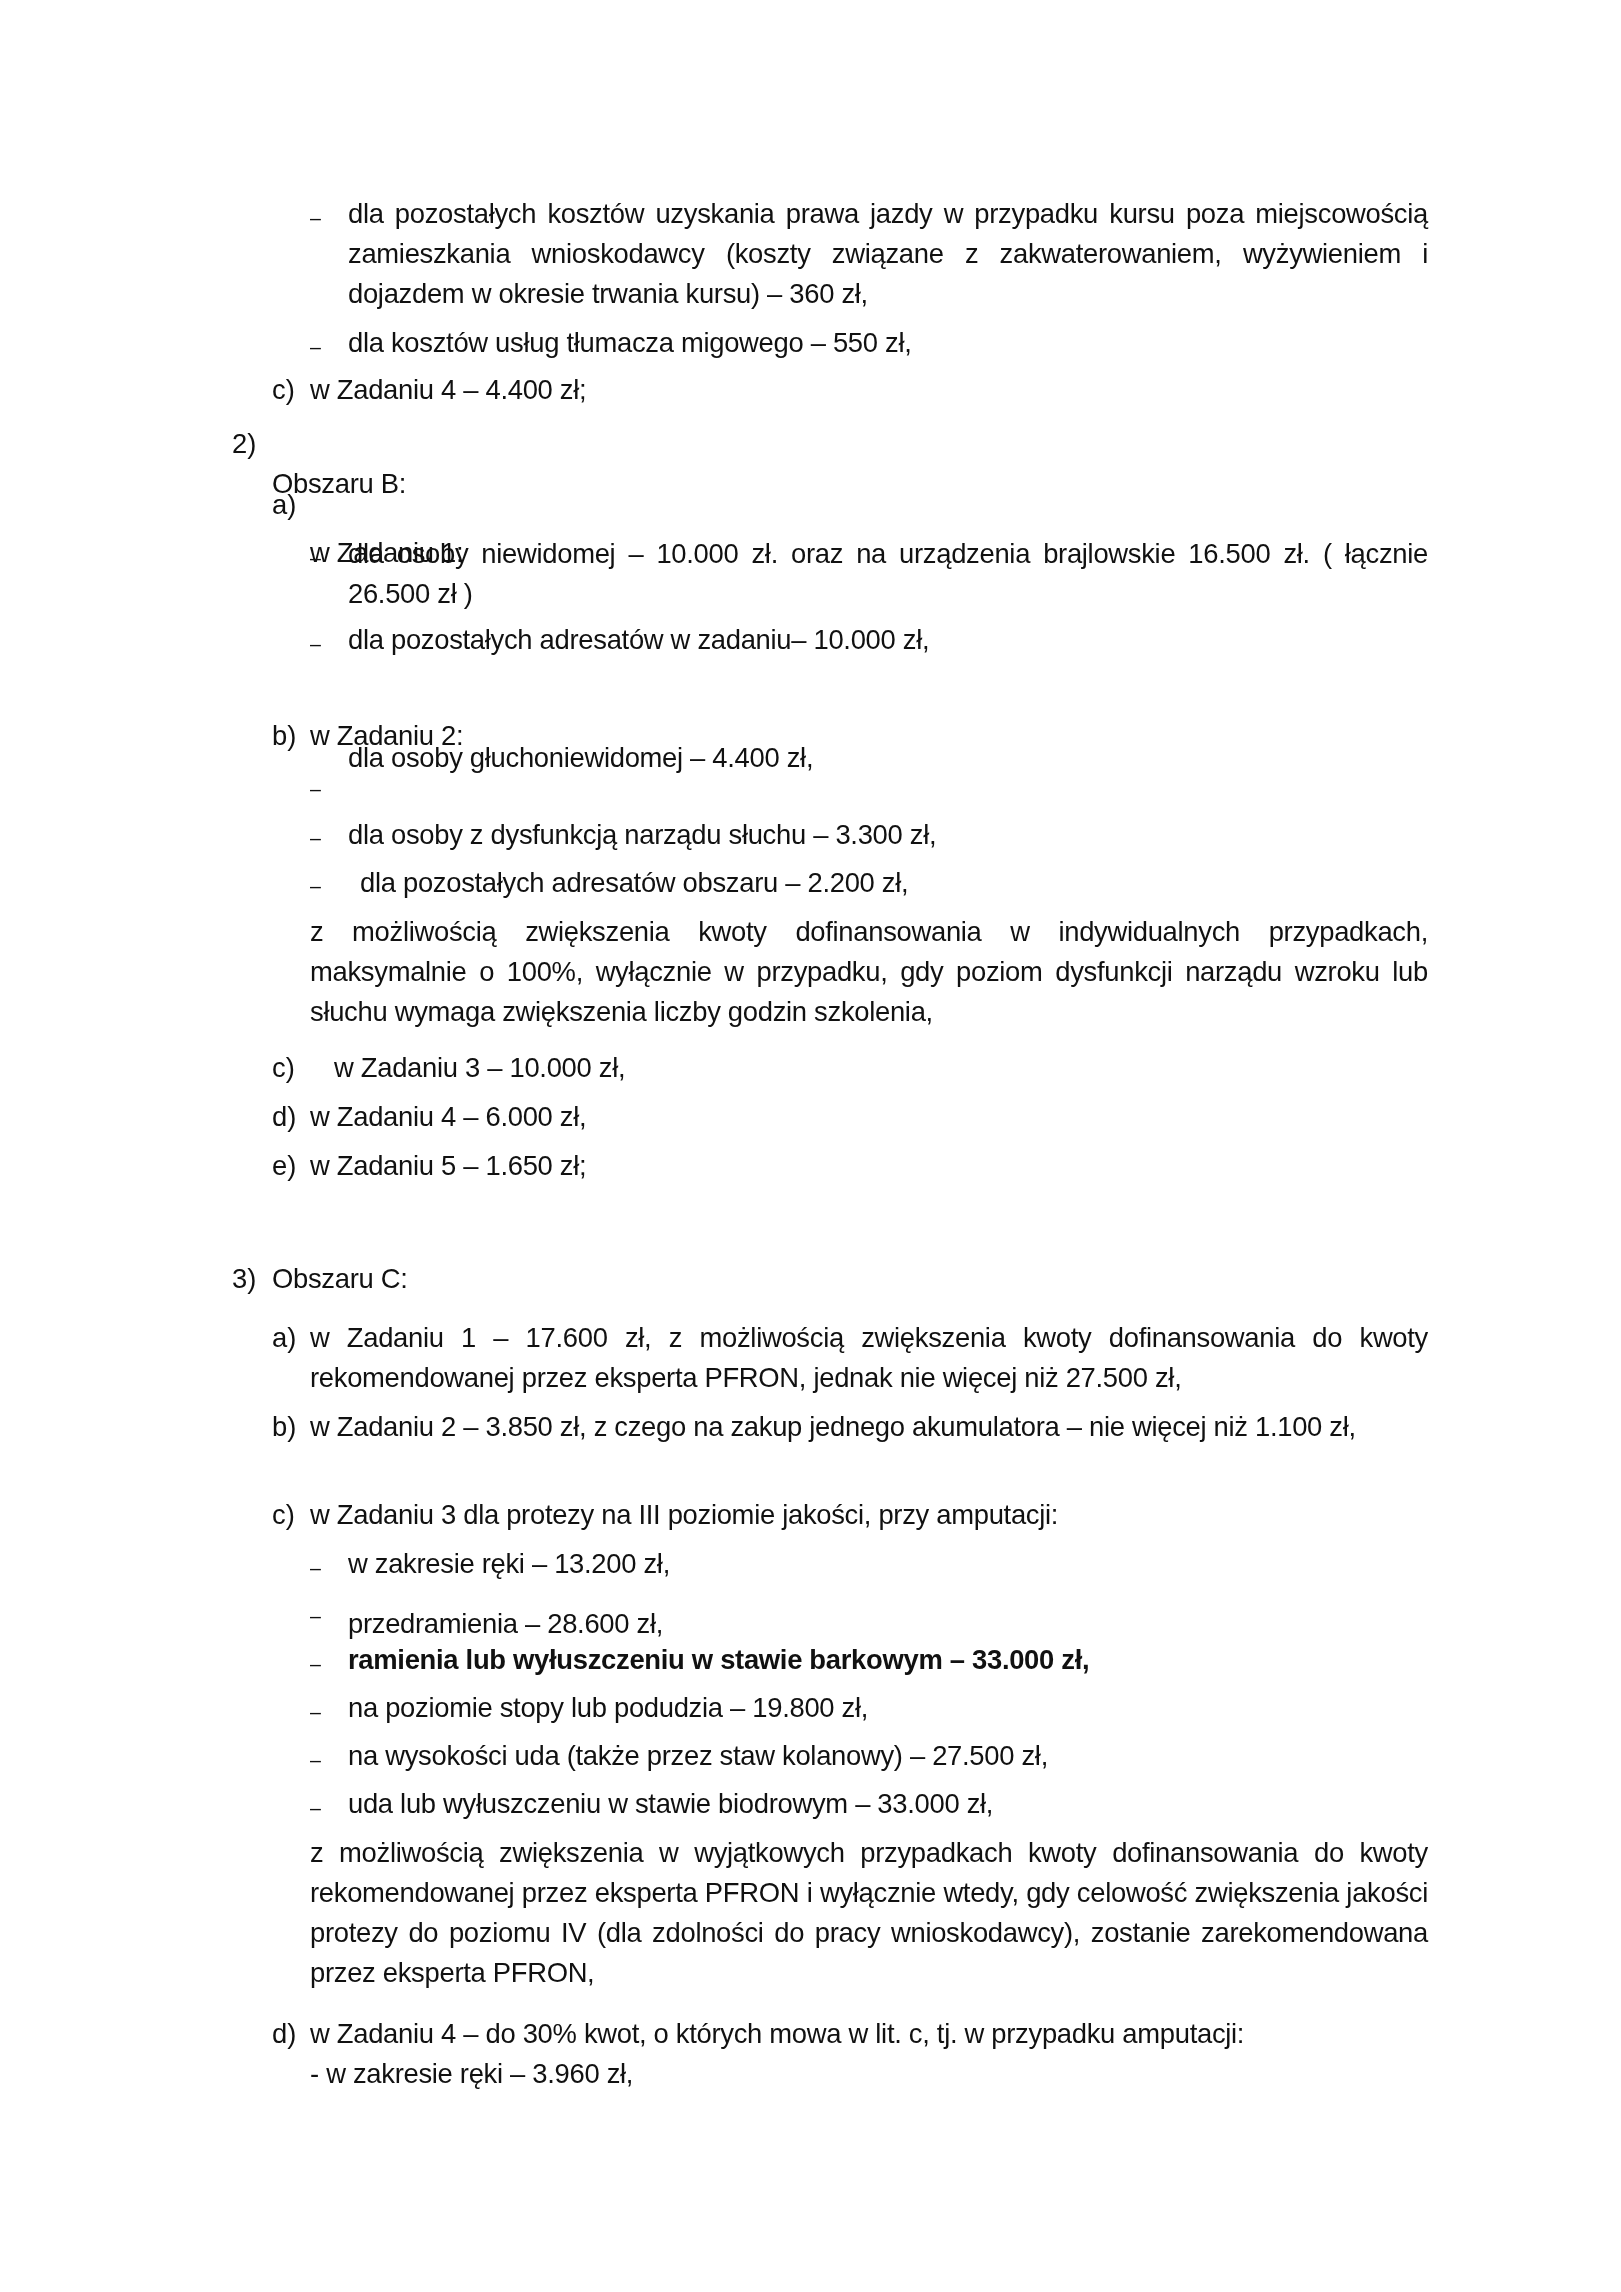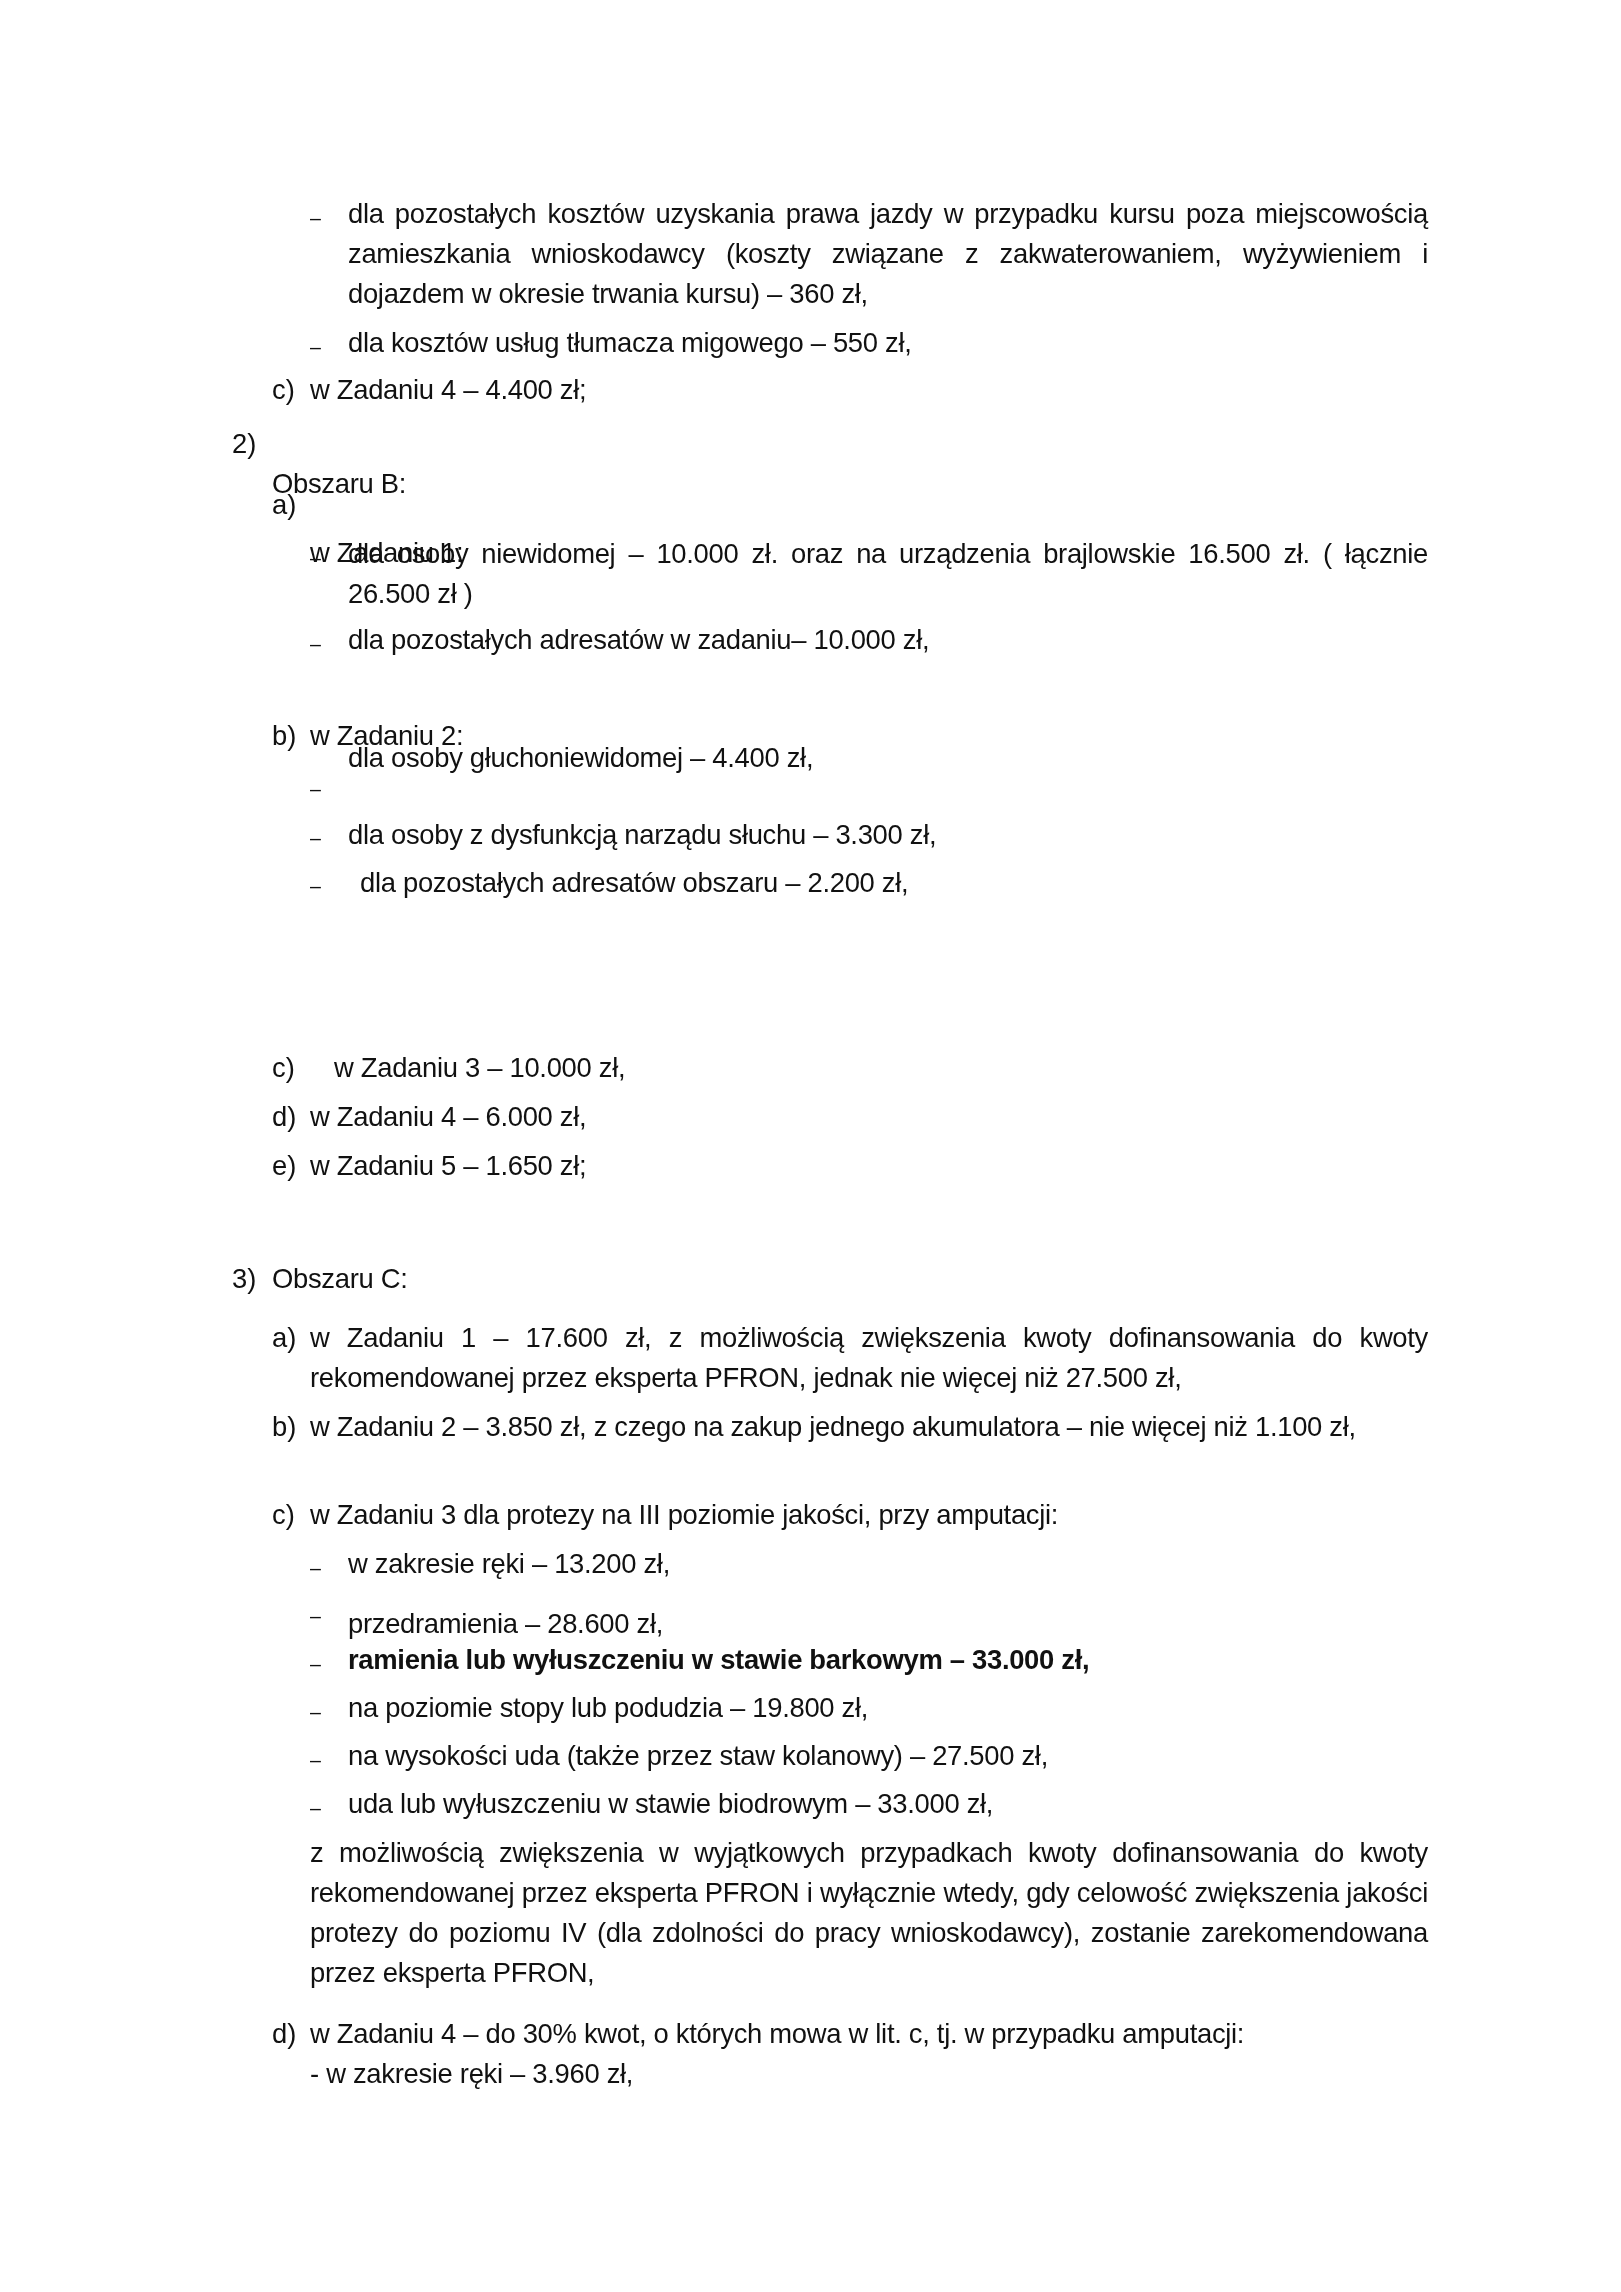--- a/index.html
+++ b/index.html
@@ -65,20 +65,21 @@
   <div>
     <span class="dash" style="left:310px; top:818px;">–</span>
     <div class="line" style="left:348px; top:815px;">dla osoby z dysfunkcją narządu słuchu – 3.300 zł,</div>
   </div>
 
   <div>
     <span class="dash" style="left:310px; top:866px;">–</span>
     <div class="line" style="left:360px; top:863px;">dla pozostałych adresatów obszaru – 2.200 zł,</div>
   </div>
 
+  <div class="para" style="left:310px; top:912px; width:1118px;">z możliwością zwiększenia kwoty dofinansowania w indywidualnych przypadkach, maksymalnie o 100%, wyłącznie w przypadku, gdy poziom dysfunkcji narządu wzroku lub słuchu wymaga zwiększenia liczby godzin szkolenia,</div>
 
   <div>
     <span class="marker" style="left:272px; top:1048px;">c)</span>
     <div class="line" style="left:310px; top:1048px;margin-left:24px;">w Zadaniu 3 – 10.000 zł,</div>
   </div>
 
   <div>
     <span class="marker" style="left:272px; top:1097px;">d)</span>
     <div class="line" style="left:310px; top:1097px;">w Zadaniu 4 – 6.000 zł,</div>
   </div>

